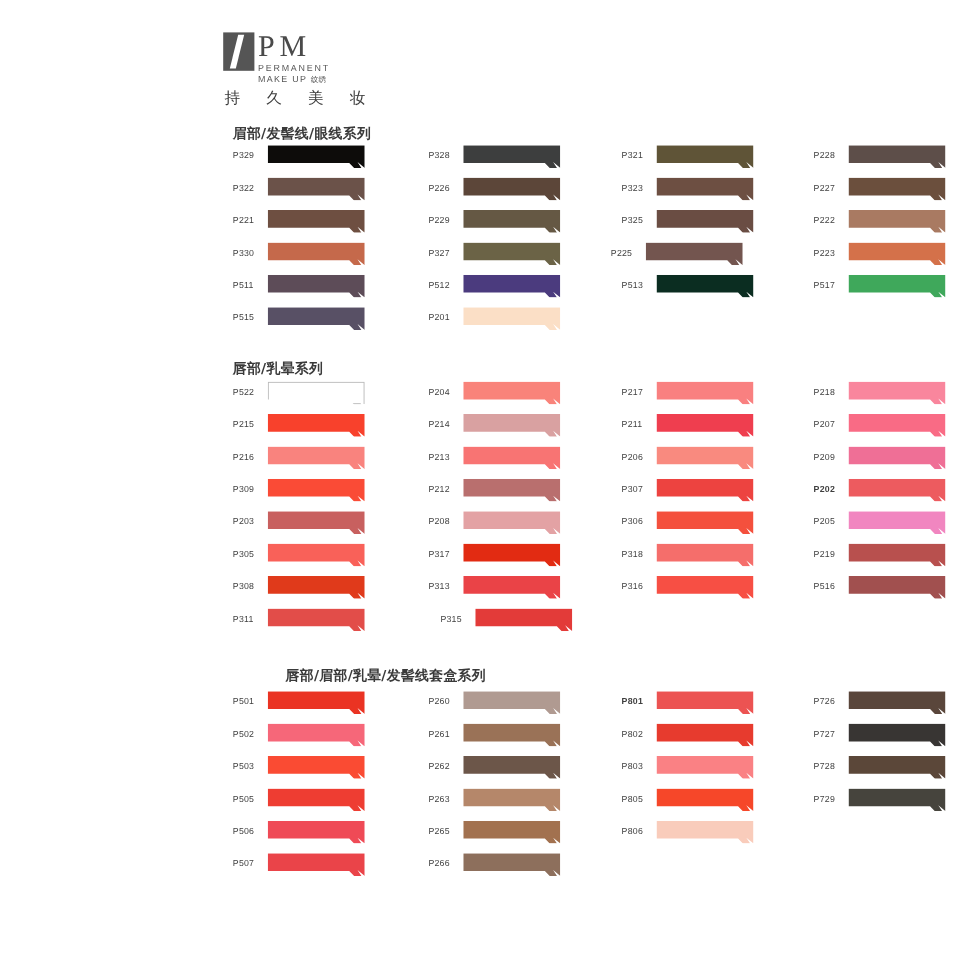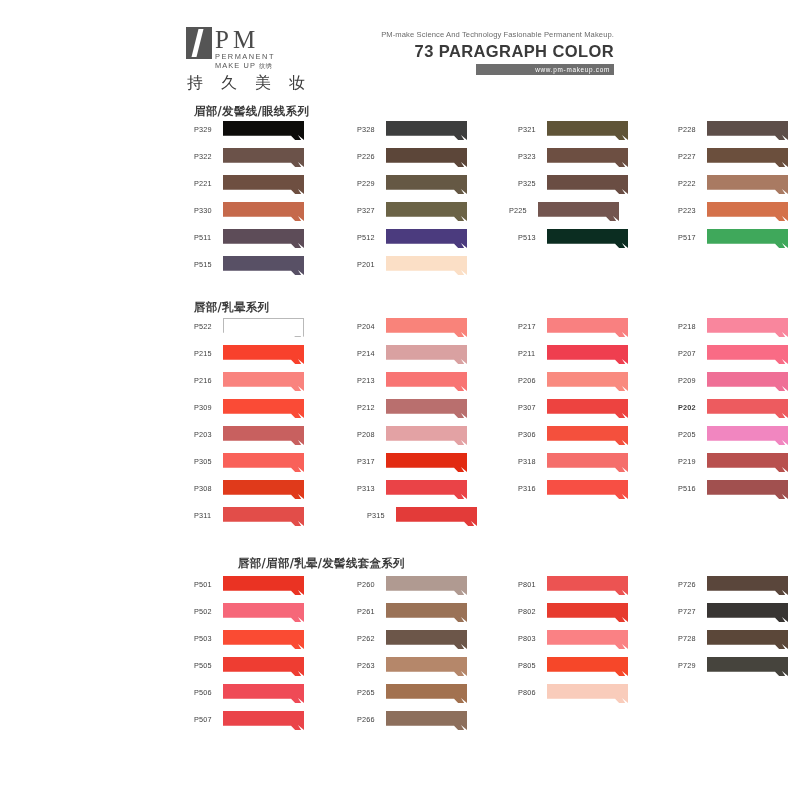--- a/index.html
+++ b/index.html
@@ -36,22 +36,22 @@
     position:absolute;left:29px;top:25px;
     font-size:7.4px;letter-spacing:1.5px;color:#555;
   }
   .logo-sub2{
     position:absolute;left:29px;top:34px;
     font-size:7.4px;letter-spacing:1.1px;color:#555;
   }
   .logo-sub2 .cn{letter-spacing:0px;font-size:6.4px;}
   .logo-cn{
     position:absolute;left:1px;top:46px;
-    font-size:16px;letter-spacing:7px;color:#3d3d3d;
-    font-family:Liberation Serif, serif;
+    font-size:13px;letter-spacing:7px;color:#3d3d3d;
+    font-family:Liberation Mono, monospace;
   }
 
   .header-right{position:absolute;right:186px;top:30px;text-align:right;}
   .hr-tag{font-size:7.6px;color:#6a6a6a;letter-spacing:.1px;white-space:nowrap;}
   .hr-title{
     font-size:16.5px;font-weight:bold;color:#3a3a3a;
     letter-spacing:.4px;margin-top:3px;white-space:nowrap;
   }
   .hr-bar{
     margin-top:3px;margin-left:auto;
@@ -110,27 +110,20 @@
     <div class="logo">
       <div class="logo-top">
         <div class="logo-slash"></div>
         <div class="logo-pm">PM</div>
       </div>
       <div class="logo-sub1">PERMANENT</div>
       <div class="logo-sub2"><span>MAKE UP</span> <span class="cn">纹绣</span></div>
       <div class="logo-cn">持 久 美 妆</div>
     </div>
 
-    <div class="header-right">
-      <div class="hr-tag">PM-make Science And Technology Fasionable Permanent Makeup.</div>
-      <div class="hr-title">73 PARAGRAPH COLOR</div>
-      <div class="hr-bar">
-        <span>www.pm-makeup.com</span>
-      </div>
-    </div>
 
   </div>
 
   <div id="sections-root">
       <div class="section-title" style="left: 194px; top: 104px;">眉部/发髻线/眼线系列</div>
       <div class="swatch-cell" style="left: 194px; top: 121px; width: 112px;">
         <div class="swatch-code">P329</div>
         <div class="swatch-chip">
           <div class="ribbon" style="background: rgb(13, 12, 10);"></div>
         </div>
@@ -508,21 +501,21 @@
         <div class="swatch-chip">
           <div class="ribbon" style="background: rgb(162, 113, 79);"></div>
         </div>
       </div>
       <div class="swatch-cell" style="left: 357px; top: 711px; width: 112px;">
         <div class="swatch-code">P266</div>
         <div class="swatch-chip">
           <div class="ribbon" style="background: rgb(141, 111, 92);"></div>
         </div>
       </div>
-      <div class="swatch-cell" style="left: 518px; top: 576px; width: 112px;">
+      <div class="swatch-cell" style="left: 518px; top: 576px; width: 112px; font-weight: bold;">
         <div class="swatch-code">P801</div>
         <div class="swatch-chip">
           <div class="ribbon" style="background: rgb(236, 83, 82);"></div>
         </div>
       </div>
       <div class="swatch-cell" style="left: 518px; top: 603px; width: 112px;">
         <div class="swatch-code">P802</div>
         <div class="swatch-chip">
           <div class="ribbon" style="background: rgb(231, 59, 46);"></div>
         </div>

